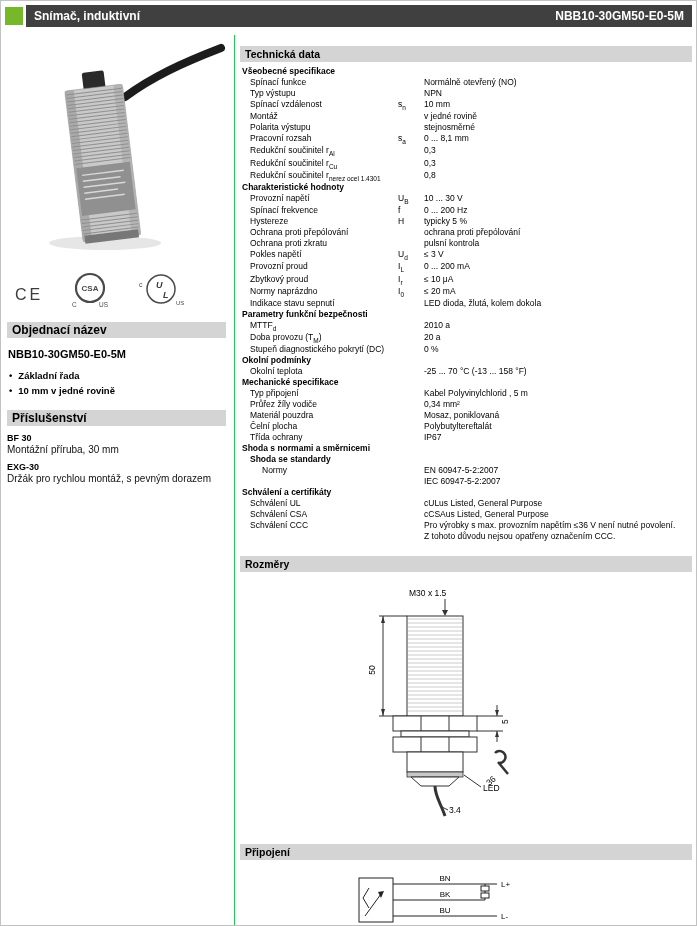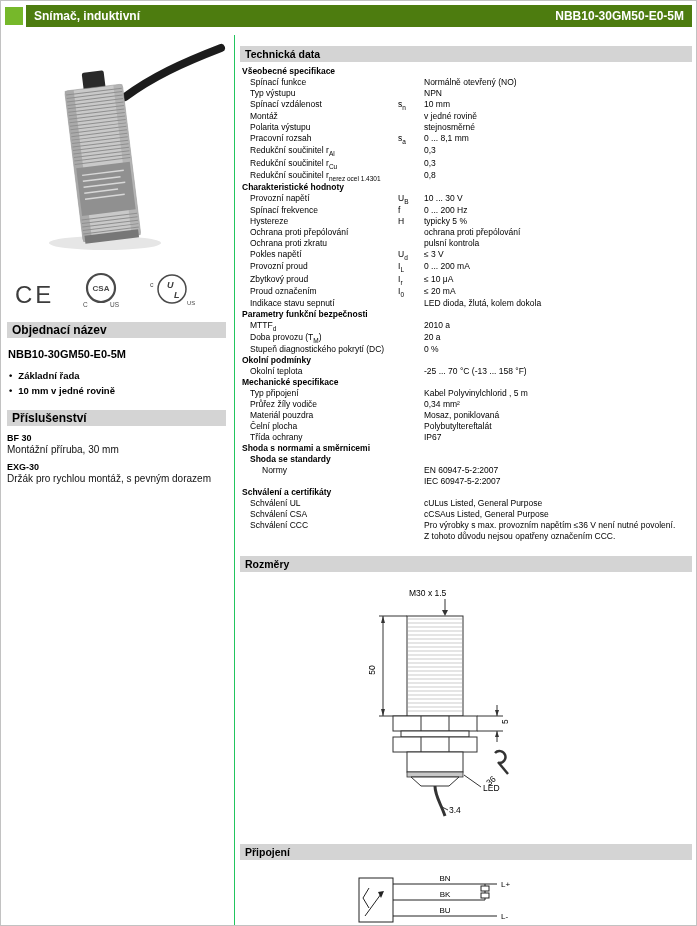--- a/index.html
+++ b/index.html
@@ -2,28 +2,28 @@
 <html><head>
 <meta charset="utf-8">
 <style>
   html,body{margin:0;padding:0;background:#fff;}
   .page{position:relative;width:697px;height:926px;box-sizing:border-box;border:1px solid #c2c2c2;
         background:#fff;font-family:"Liberation Sans",sans-serif;color:#000;overflow:hidden;}
 
   
   .topbar{position:absolute;left:4px;top:4px;right:4px;height:22px;display:flex;}
   .green-sq{width:18px;height:18px;background:#76b82a;margin:2px 3px 0 0;flex:none;}
-  .teal-bar{flex:1;background:#4d7c0f;color:#fff;display:flex;justify-content:space-between;
+  .teal-bar{flex:1;background:#404040;color:#fff;display:flex;justify-content:space-between;
             align-items:center;padding:0 8px;font-size:12px;font-weight:bold;}
 
   
   .leftcol{position:absolute;left:6px;top:34px;width:219px;}
   .photo{position:relative;height:225px;}
   .marks{display:flex;align-items:flex-end;gap:26px;margin:12px 0 0 8px;height:38px;}
-  .ce-mark{font-size:24px;color:#3c3c3c;letter-spacing:3px;line-height:30px;}
+  .ce-mark{font-size:16px;color:#3c3c3c;letter-spacing:3px;line-height:30px;}
   .secbar{background:#d4d4d4;font-weight:bold;font-size:12px;line-height:12px;padding:2px 5px;}
   .leftcol .secbar{margin-top:12px;}
   .prodname{font-weight:bold;font-size:11px;margin:10px 0 0 1px;}
   .bullets{margin:8px 0 0 2px;font-size:9.5px;font-weight:bold;line-height:15px;}
   .bullet-dot{margin-right:6px;}
   .acc-name{font-weight:bold;font-size:9px;margin-top:7px;}
   .acc-desc{font-size:10px;margin-top:1px;color:#111;}
 
   
   .rightcol{position:absolute;left:233px;top:34px;right:4px;bottom:0;
@@ -234,21 +234,21 @@
           <div class="tlab">Provozní proud</div>
           <div class="tsym">I<sub>L</sub></div>
           <div class="tval">0 ... 200 mA</div>
         </div>
         <div class="trow">
           <div class="tlab">Zbytkový proud</div>
           <div class="tsym">I<sub>r</sub></div>
           <div class="tval">≤ 10 μA</div>
         </div>
         <div class="trow">
-          <div class="tlab">Proud označením</div>
+          <div class="tlab">Normy naprázdno</div>
           <div class="tsym">I<sub>0</sub></div>
           <div class="tval">≤ 20 mA</div>
         </div>
         <div class="trow">
           <div class="tlab">Indikace stavu sepnutí</div>
           <div class="tsym"></div>
           <div class="tval">LED dioda, žlutá, kolem dokola</div>
         </div>
         <div class="trow tsec">
           <div class="tlab">Parametry funkční bezpečnosti</div>

